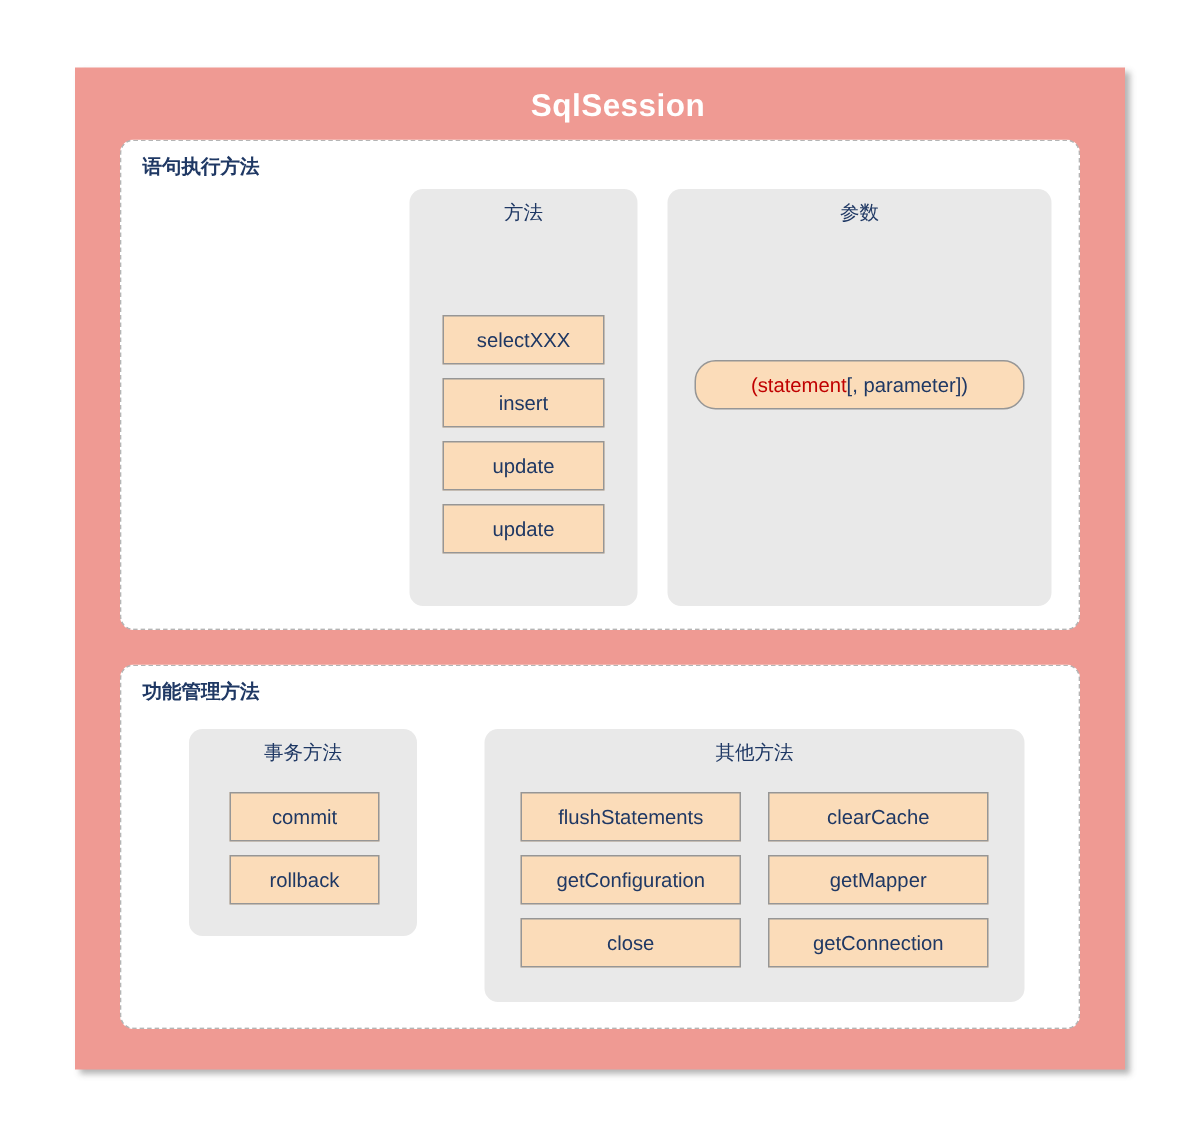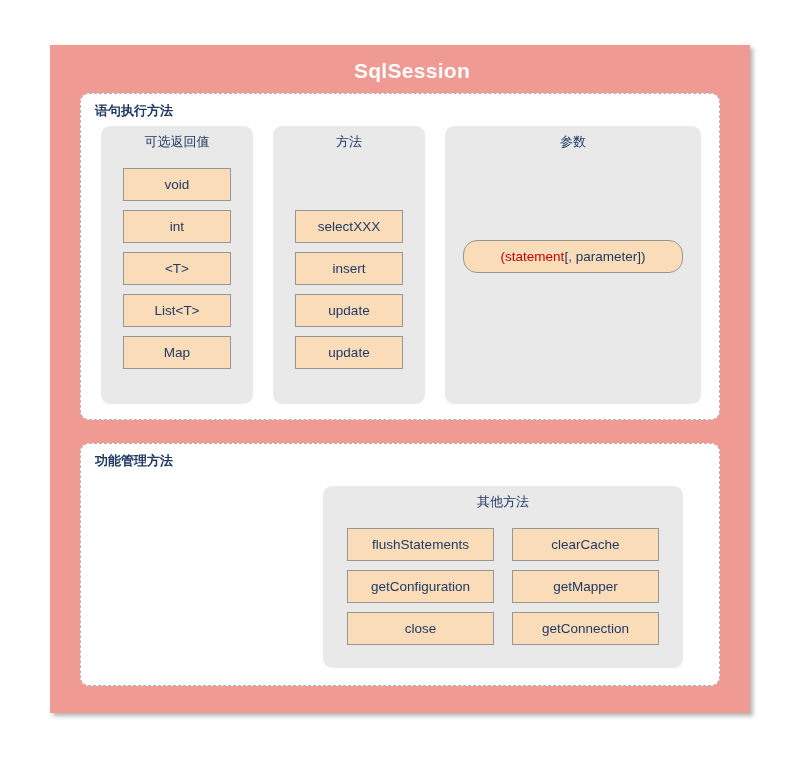--- a/index.html
+++ b/index.html
@@ -142,30 +142,20 @@
 <body>
 
 <div class="outer-frame">
 
   <div class="frame-title">SqlSession</div>
 
   <div class="panel panel-statement">
 
     <div class="panel-title">语句执行方法</div>
 
-    <div class="group" id="group-return">
-      <div class="group-title">可选返回值</div>
-      <div class="items">
-        <div class="item">void</div>
-        <div class="item">int</div>
-        <div class="item">&lt;T&gt;</div>
-        <div class="item">List&lt;T&gt;</div>
-        <div class="item">Map</div>
-      </div>
-    </div>
 
     <div class="group" id="group-method">
       <div class="group-title">方法</div>
       <div class="items">
         <div class="item">selectXXX</div>
         <div class="item">insert</div>
         <div class="item">update</div>
         <div class="item">update</div>
       </div>
     </div>
@@ -178,20 +168,27 @@
             <span class="param-navy">[, parameter])</span>
         </div>
       </div>
     </div>
   </div>
 
   <div class="panel panel-manage">
 
     <div class="panel-title">功能管理方法</div>
 
+    <div class="group" id="group-tx">
+      <div class="group-title">事务方法</div>
+      <div class="items">
+        <div class="item">commit</div>
+        <div class="item">rollback</div>
+      </div>
+    </div>
 
     <div class="group" id="group-other">
       <div class="group-title">其他方法</div>
       <div class="items">
         <div class="item">flushStatements</div>
         <div class="item">clearCache</div>
         <div class="item">getConfiguration</div>
         <div class="item">getMapper</div>
         <div class="item">close</div>
         <div class="item">getConnection</div>

